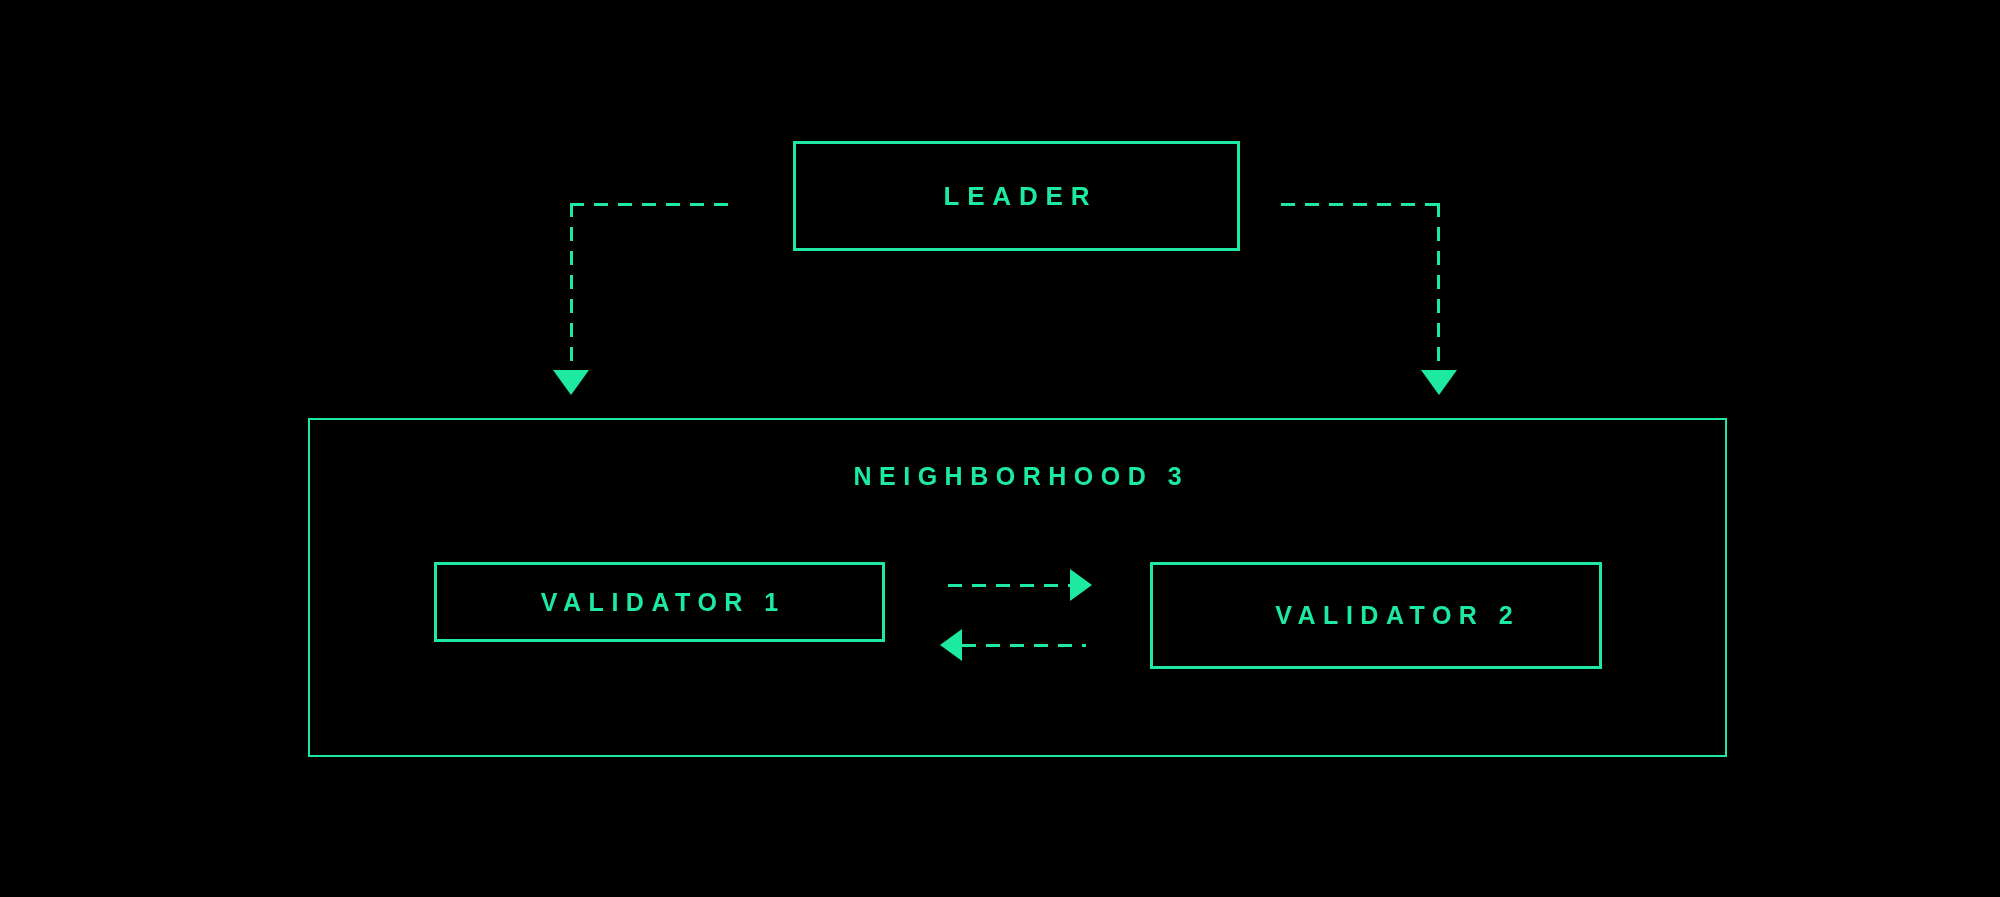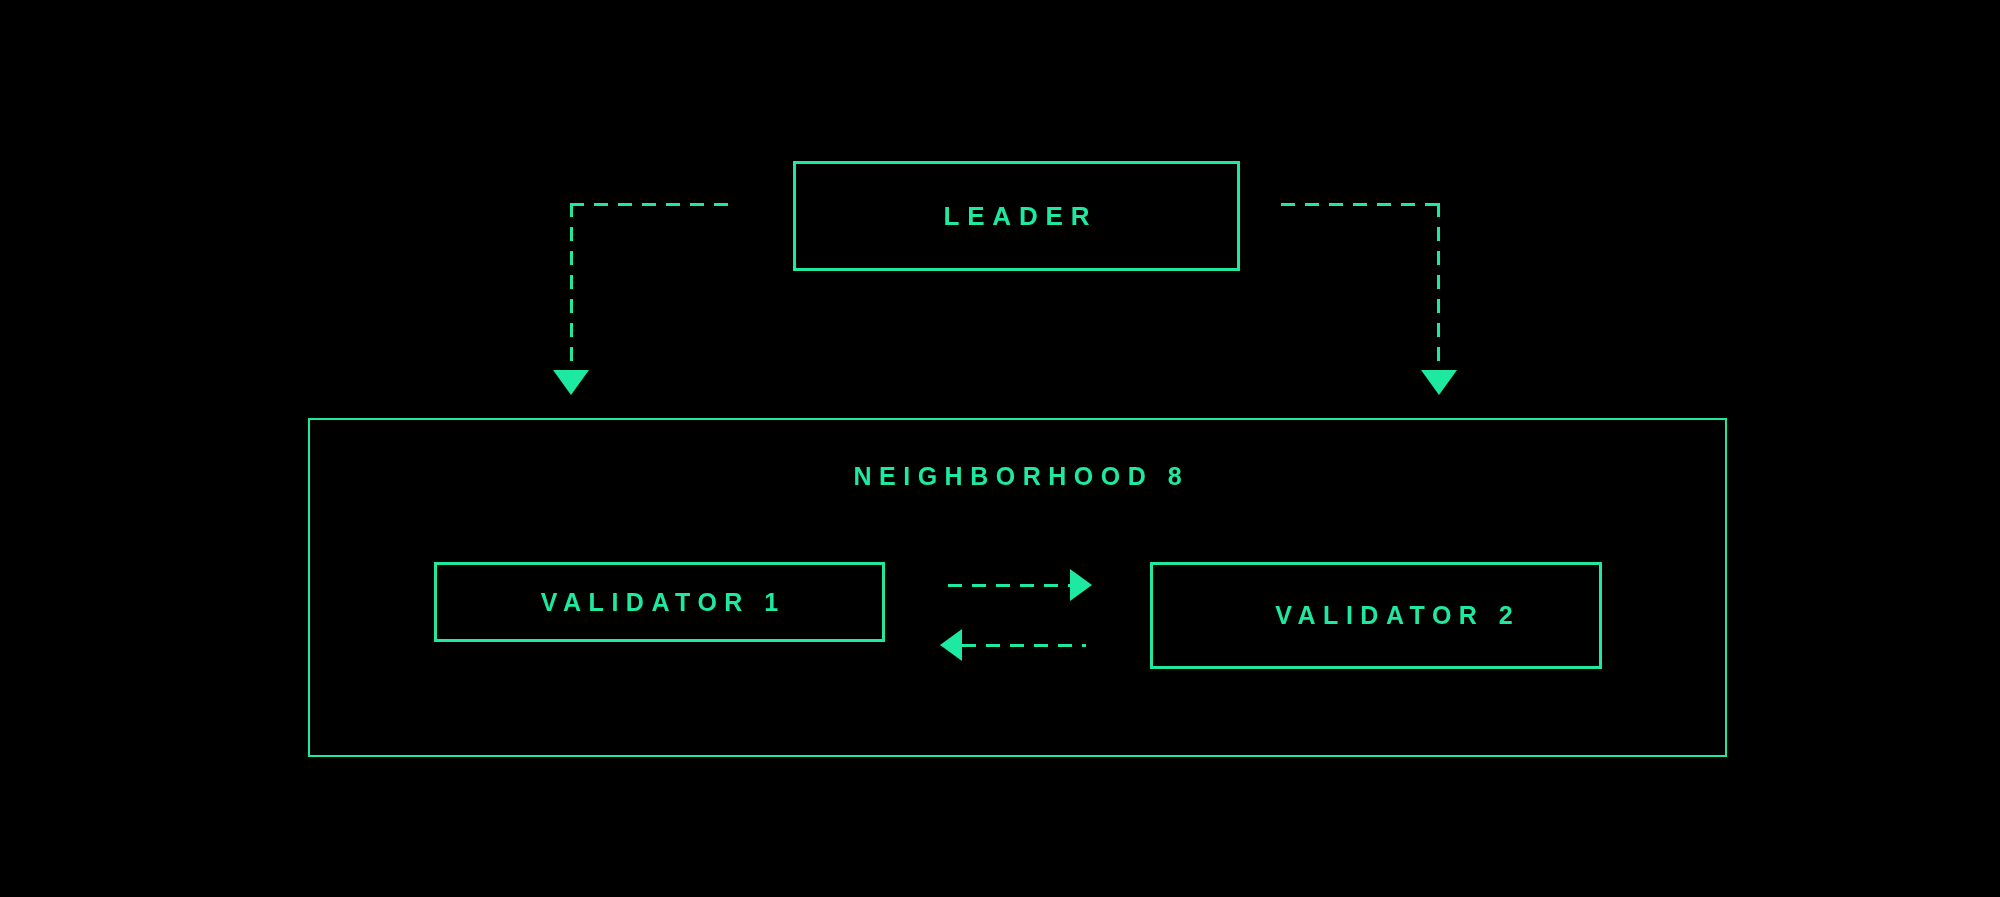--- a/index.html
+++ b/index.html
@@ -41,21 +41,20 @@
     line-height: 1;
   }
 
   
   #leader-box {
     left: 793px;
     top: 141px;
     width: 447px;
     height: 110px;
     border: 3px solid #1DE9A0;
-    margin-top: 20px;
   }
   #leader-box .box-label { font-size: 26px; }
 
   
   #neighborhood-box {
     left: 308px;
     top: 418px;
     width: 1419px;
     height: 339px;
     border: 2px solid #1DE9A0;
@@ -162,21 +161,21 @@
 
   <div class="dash-h" id="leader-left-horizontal"></div>
   <div class="dash-v" id="leader-left-vertical"></div>
   <div class="arrow-down" id="arrow-to-neighborhood-left"></div>
 
   <div class="dash-h" id="leader-right-horizontal"></div>
   <div class="dash-v" id="leader-right-vertical"></div>
   <div class="arrow-down" id="arrow-to-neighborhood-right"></div>
 
   <div class="box" id="neighborhood-box">
-    <div class="box-label" id="neighborhood-title">NEIGHBORHOOD 8</div>
+    <div class="box-label" id="neighborhood-title">NEIGHBORHOOD 3</div>
   </div>
 
   <div class="box" id="validator-1-box">
     <span class="box-label">VALIDATOR 1</span>
   </div>
 
   <div class="box" id="validator-2-box">
     <span class="box-label">VALIDATOR 2</span>
   </div>
 

